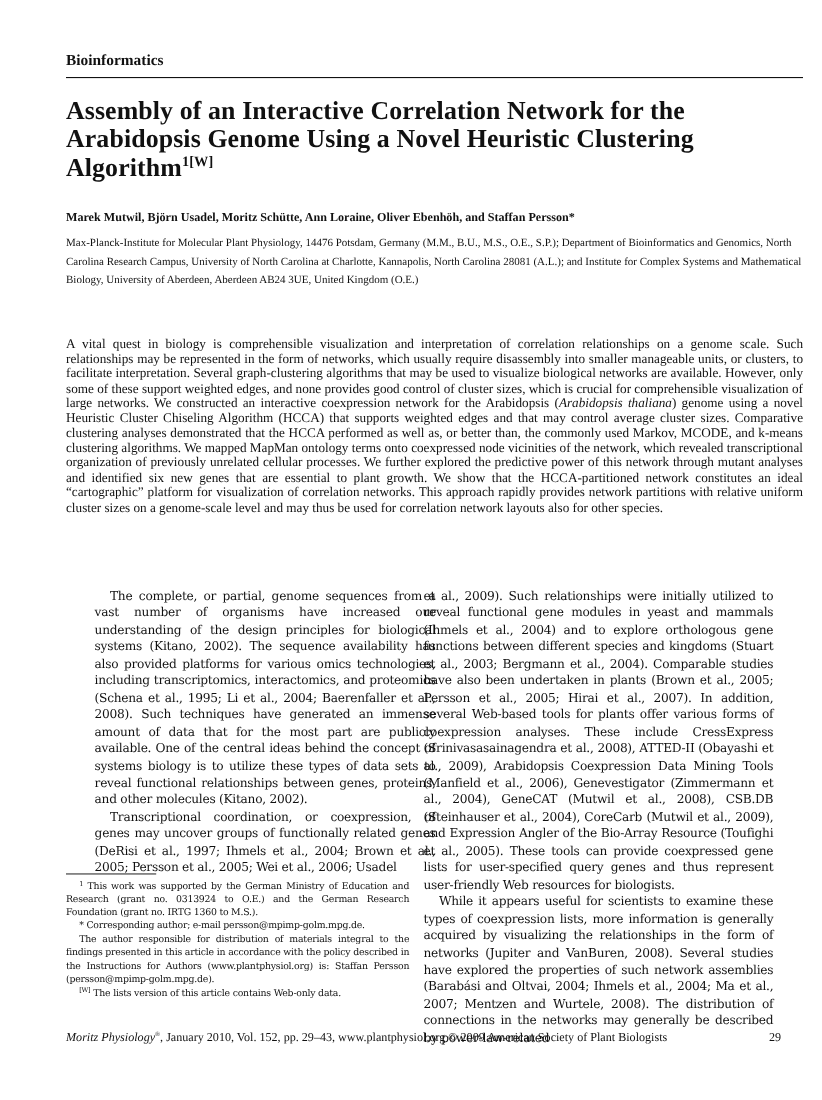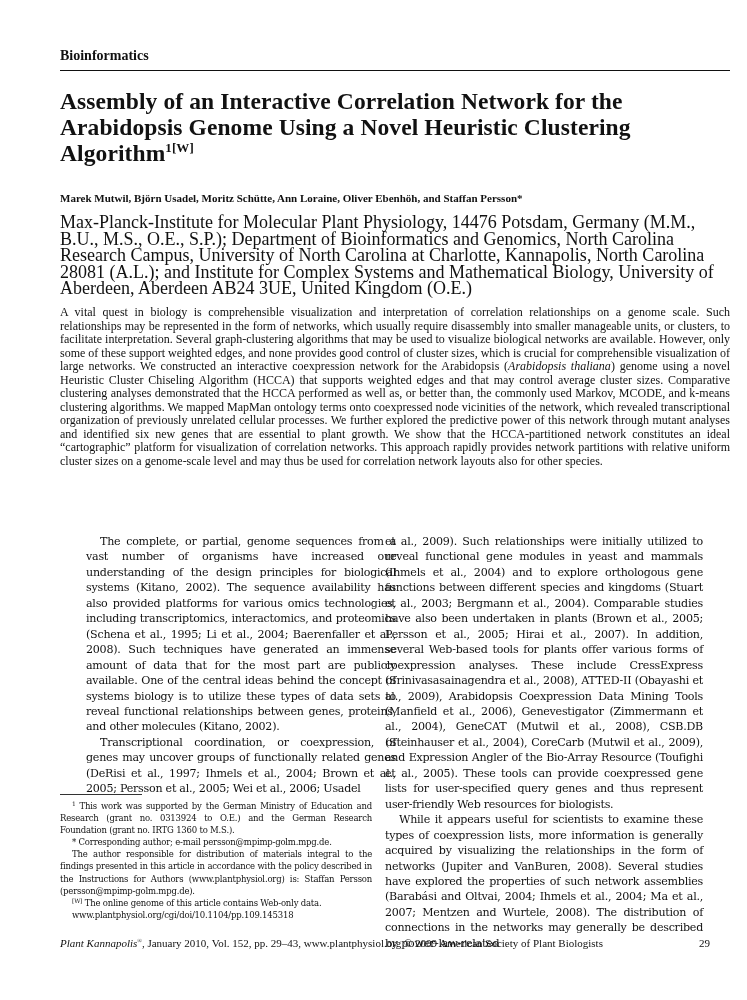--- a/index.html
+++ b/index.html
@@ -2,21 +2,21 @@
 <html><head>
 <meta charset="utf-8">
 <style>
   html, body { margin: 0; padding: 0; background: #ffffff; }
   body { width: 747px; height: 1000px; position: relative; overflow: hidden; color: #111; font-family: "DejaVu Serif", "Liberation Serif", serif; }
   .section-label { position: absolute; left: 60px; top: 48px; font-family: "Liberation Serif", serif; font-weight: bold; font-size: 14px; text-align: right; }
   .top-rule { position: absolute; left: 60px; top: 70px; width: 670px; height: 0; border-top: 1.5px solid #111; }
   .title { position: absolute; left: 60px; top: 88px; width: 640px; font-family: "Liberation Serif", serif; font-weight: bold; font-size: 23.5px; line-height: 26px; margin: 0; letter-spacing: 0.1px; }
   .title sup { font-size: 13px; vertical-align: 9px; line-height: 0; }
   .authors { position: absolute; left: 60px; top: 192px; width: 680px; font-family: "Liberation Serif", serif; font-weight: bold; font-size: 11px; }
-  .affil { position: absolute; left: 60px; top: 214px; width: 675px; font-family: "Liberation Serif", serif; font-size: 18px; line-height: 16.6px; }
+  .affil { position: absolute; left: 60px; top: 214px; width: 675px; font-family: "Liberation Serif", serif; font-size: 10px; line-height: 16.6px; }
   .abstract { position: absolute; left: 60px; top: 306px; width: 670px; font-family: "Liberation Serif", serif; font-size: 12px; line-height: 13.5px; text-align: justify; margin: 0; }
   .col { position: absolute; top: 534px; width: 310px; font-family: "DejaVu Serif", serif; font-size: 11.1px; line-height: 15.45px; text-align: justify; letter-spacing: -0.25px; }
   .col p { margin: 0; text-indent: 14px; }
   .col p.noindent { text-indent: 0; }
   .col-left { left: 60px; margin-left: 26px; }
   .col-right { left: 385px; width: 318px; }
   .fn-rule { position: absolute; left: 60px; top: 794px; width: 82px; border-top: 1px solid #333; }
   .footnotes { position: absolute; left: 60px; top: 800px; width: 312px; font-family: "DejaVu Serif", serif; font-size: 8.5px; line-height: 12.1px; text-align: justify; letter-spacing: -0.2px; }
   .footnotes p { margin: 0; text-indent: 12px; }
   .footnotes sup { font-size: 6px; vertical-align: 3px; line-height: 0; }
@@ -46,20 +46,19 @@
 <div class="col col-right">
   <p class="noindent">et al., 2009). Such relationships were initially utilized to reveal functional gene modules in yeast and mammals (Ihmels et al., 2004) and to explore orthologous gene functions between different species and kingdoms (Stuart et al., 2003; Bergmann et al., 2004). Comparable studies have also been undertaken in plants (Brown et al., 2005; Persson et al., 2005; Hirai et al., 2007). In addition, several Web-based tools for plants offer various forms of coexpression analyses. These include CressExpress (Srinivasasainagendra et al., 2008), ATTED-II (Obayashi et al., 2009), Arabidopsis Coexpression Data Mining Tools (Manfield et al., 2006), Genevestigator (Zimmermann et al., 2004), GeneCAT (Mutwil et al., 2008), CSB.DB (Steinhauser et al., 2004), CoreCarb (Mutwil et al., 2009), and Expression Angler of the Bio-Array Resource (Toufighi et al., 2005). These tools can provide coexpressed gene lists for user-specified query genes and thus represent user-friendly Web resources for biologists.</p>
   <p>While it appears useful for scientists to examine these types of coexpression lists, more information is generally acquired by visualizing the relationships in the form of networks (Jupiter and VanBuren, 2008). Several studies have explored the properties of such network assemblies (Barabási and Oltvai, 2004; Ihmels et al., 2004; Ma et al., 2007; Mentzen and Wurtele, 2008). The distribution of connections in the networks may generally be described by power-law-related</p>
 </div>
 
 <div class="fn-rule"></div>
 <div class="footnotes">
   <p><sup>1</sup> <span>This work was supported by the German Ministry of Education and Research (grant no. 0313924 to O.E.) and the German Research Foundation (grant no. IRTG 1360 to M.S.).</span></p>
   <p>* Corresponding author; e-mail persson@mpimp-golm.mpg.de.</p>
   <p>The author responsible for distribution of materials integral to the findings presented in this article in accordance with the policy described in the Instructions for Authors (www.plantphysiol.org) is: Staffan Persson (persson@mpimp-golm.mpg.de).</p>
-  <p><sup>[W]</sup> <span>The online genome of this article contains Web-only data.</span></p>
-  <p>www.plantphysiol.org/cgi/doi/10.1104/pp.109.145318</p>
+  <p><sup>[W]</sup> <span>The lists version of this article contains Web-only data.</span></p>
 </div>
 
 <div class="footer">
-  <span class="journal">Plant Kannapolis</span><sup>®</sup><span>, January 2010, Vol. 152, pp. 29–43, www.plantphysiol.org © 2009 American Society of Plant Biologists</span>
+  <span class="journal">Moritz Physiology</span><sup>®</sup><span>, January 2010, Vol. 152, pp. 29–43, www.plantphysiol.org © 2009 American Society of Plant Biologists</span>
   <span class="page-num">29</span>
 </div>
 
 </body></html>

